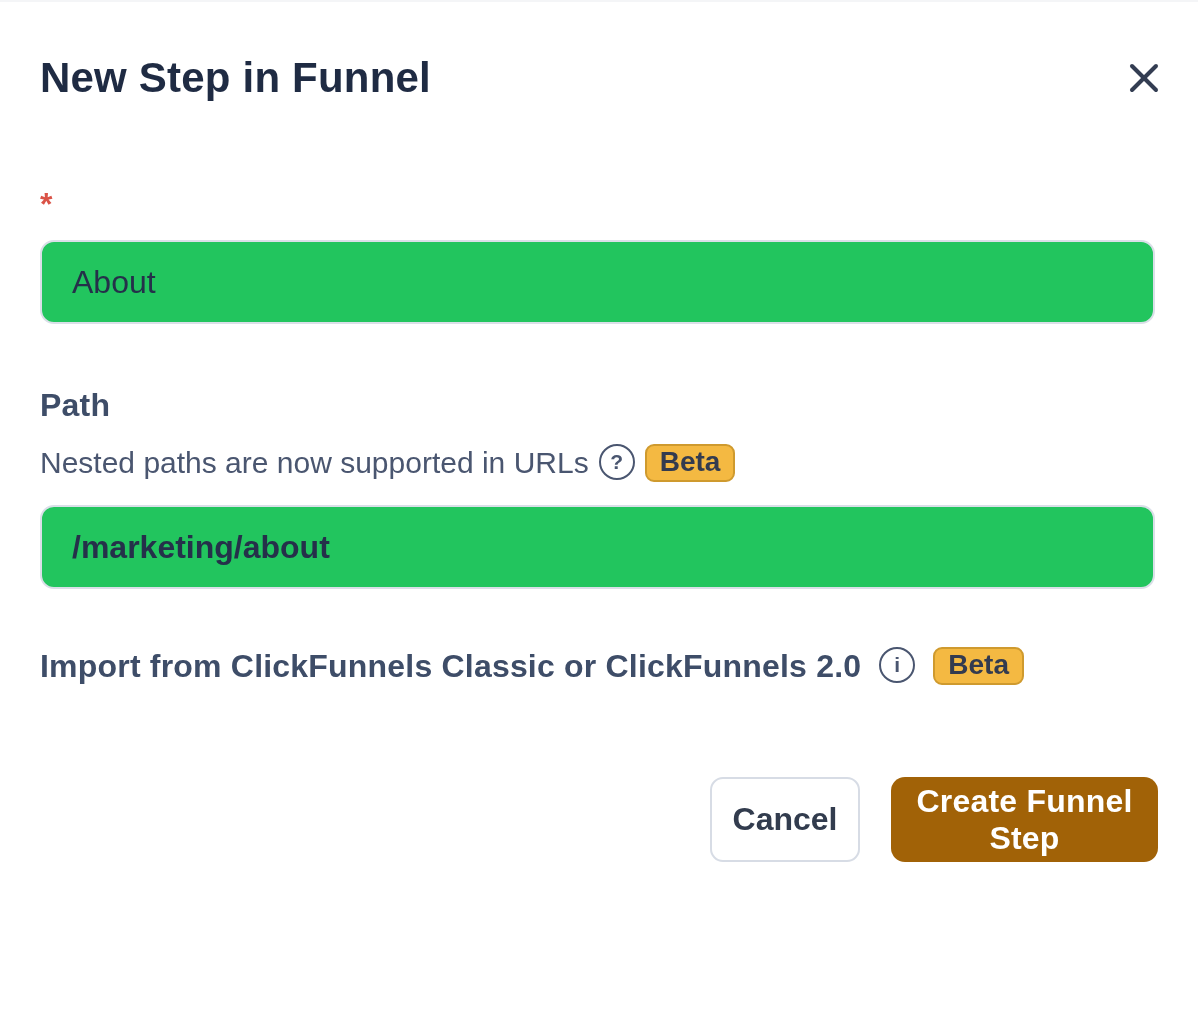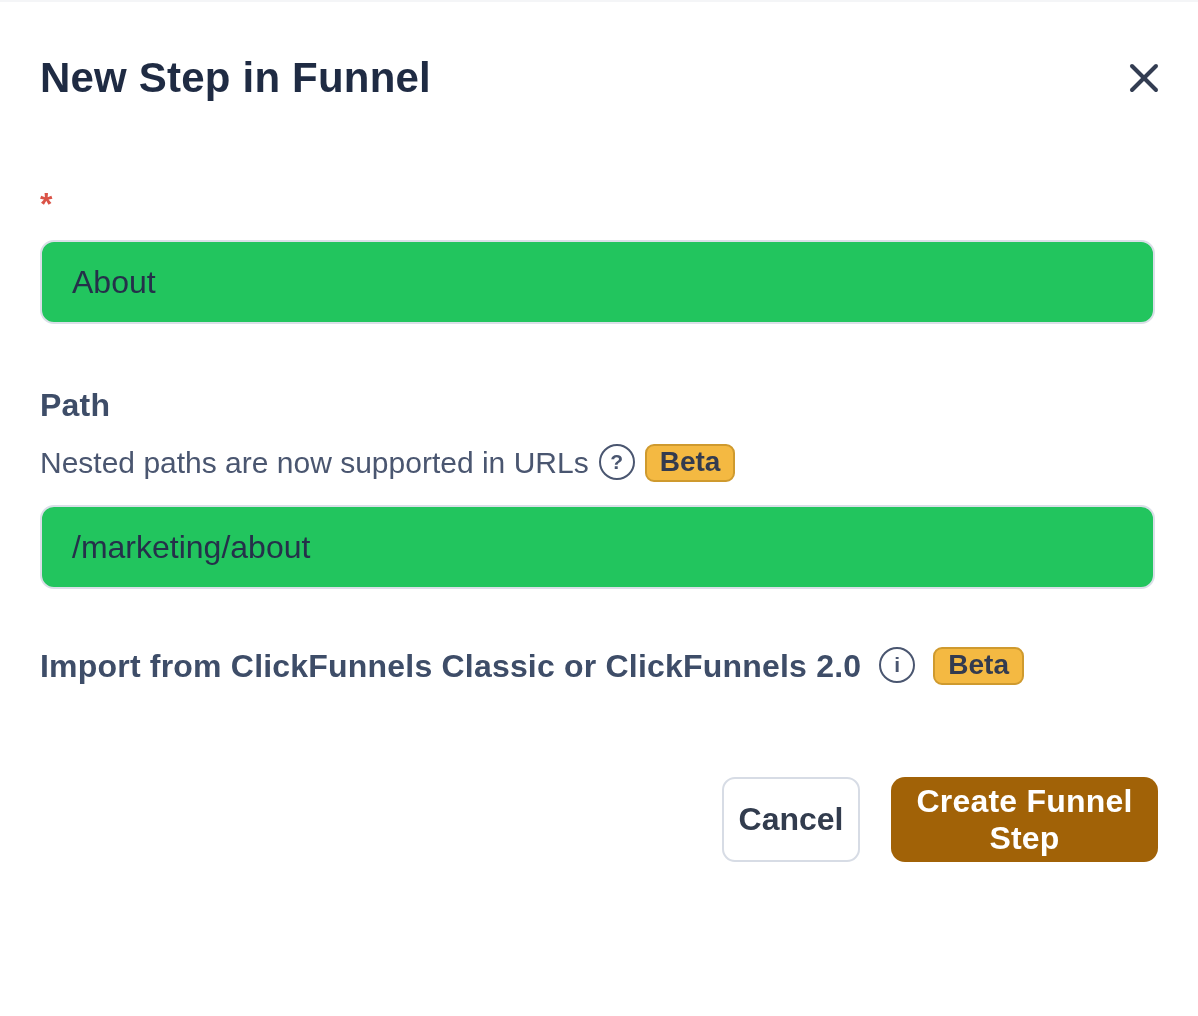--- a/index.html
+++ b/index.html
@@ -107,21 +107,21 @@
     border-radius: 9px;
     padding: 3px 13px 5px 13px;
     font-size: 28px;
     font-weight: 700;
     color: #333b4f;
     line-height: 26px;
     display: inline-block;
     flex: 0 0 auto;
   }
 
-  .input-gap-2 { margin-top: 23px; }
+  .input-gap-2 { margin-top: 23px; font-weight: bold; }
 
   .import-label-row {
     margin-top: 58px;
     display: flex;
     align-items: flex-start;
     gap: 18px;
   }
   .input-gap-3 { margin-top: 24px; }
 
   
@@ -136,21 +136,21 @@
     height: 85px;
     border-radius: 13px;
     font-family: "Liberation Sans", "DejaVu Sans", sans-serif;
     font-size: 32px;
     cursor: pointer;
     display: inline-flex;
     align-items: center;
     justify-content: center;
   }
   .btn-cancel {
-    width: 138px;
+    width: 150px;
     background: #ffffff;
     border: 2px solid #d7dce5;
     color: #323c4e;
     font-weight: 600;
   }
   .btn-primary {
     width: 267px;
     background: #a16207;
     border: none;
     border-radius: 14px;

